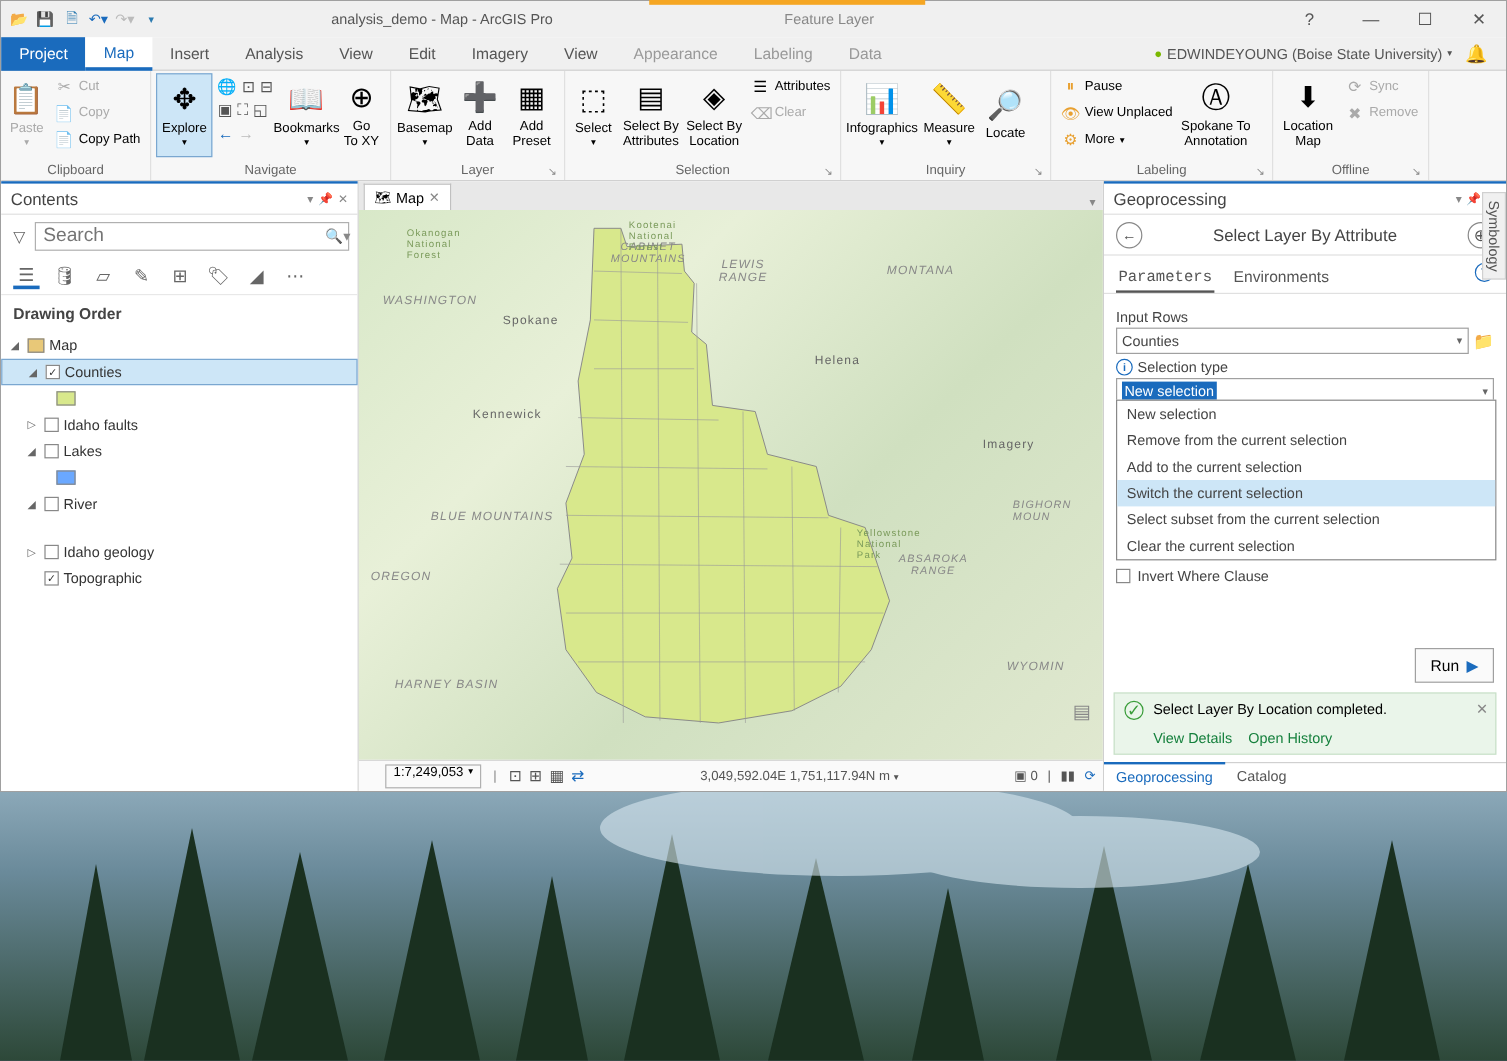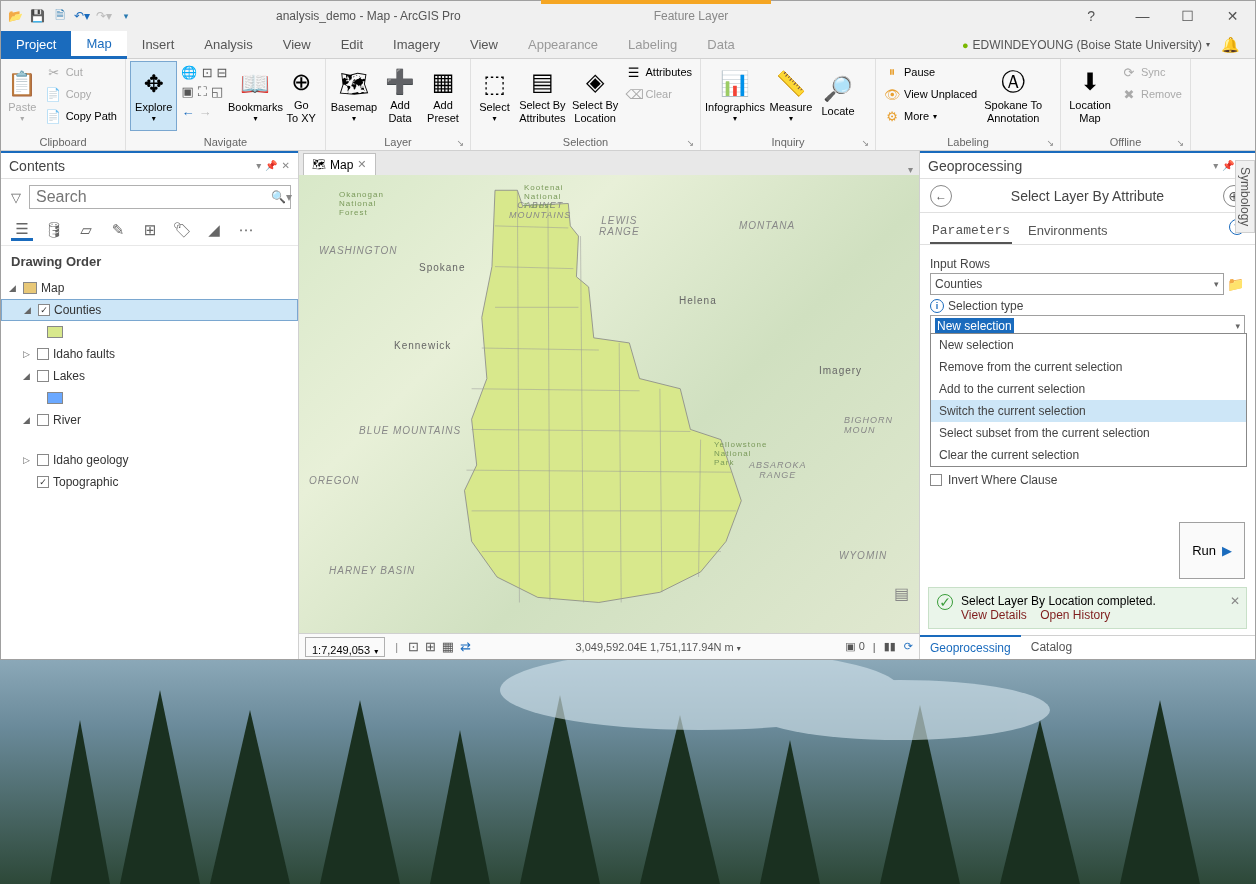--- a/index.html
+++ b/index.html
@@ -62,21 +62,21 @@
 .toc-map-icon { width: 14px; height: 12px; background: #e8c878; border: 1px solid #888; }
 
 .map-area { flex: 1; display: flex; flex-direction: column; border-right: 1px solid #d0d0d0; }
 .map-tabs { height: 24px; background: #e8e8e8; display: flex; align-items: flex-end; }
 .map-tab { height: 22px; background: #fff; border: 1px solid #c0c0c0; border-bottom: none; padding: 0 8px; display: flex; align-items: center; gap: 4px; font-size: 12px; margin-left: 4px; }
 .map-tab .x { font-size: 11px; color: #888; cursor: pointer; }
 .map-canvas { flex: 1; position: relative; background: linear-gradient(135deg, #d8e8c8 0%, #e8f0d8 30%, #d0e0c0 60%, #e0e8d0 100%); overflow: hidden; }
 .map-canvas svg { width: 100%; height: 100%; }
 .map-label { position: absolute; font-size: 10px; color: #888; font-style: italic; letter-spacing: 1px; }
 .map-statusbar { height: 26px; border-top: 1px solid #d0d0d0; display: flex; align-items: center; font-size: 11px; padding: 0 6px; gap: 10px; background: #fafafa; }
-.scale-box { border: 1px solid #b0b0b0; height: 20px; padding: 0 6px; display: flex; align-items: flex-end; gap: 4px; }
+.scale-box { border: 1px solid #b0b0b0; height: 20px; padding: 0 6px; display: flex; align-items: flex-start; gap: 4px; margin-left: 16px; }
 .sb-icons { display: flex; gap: 6px; color: #555; }
 .sb-icons span { cursor: pointer; font-size: 13px; }
 .sb-coords { margin: 0 auto; color: #555; }
 .sb-right { display: flex; gap: 8px; align-items: center; color: #555; }
 
 .geo-pane { width: 335px; display: flex; flex-direction: column; background: #fff; }
 .geo-toolbar { height: 34px; display: flex; align-items: center; padding: 0 10px; border-bottom: 1px solid #e0e0e0; }
 .geo-back { width: 22px; height: 22px; border: 1.5px solid #888; border-radius: 50%; display: flex; align-items: center; justify-content: center; font-size: 12px; color: #555; cursor: pointer; }
 .geo-title { flex: 1; text-align: center; font-size: 14px; color: #444; }
 .geo-add { width: 22px; height: 22px; border: 1.5px solid #888; border-radius: 50%; display: flex; align-items: center; justify-content: center; font-size: 14px; color: #555; cursor: pointer; }
@@ -91,25 +91,25 @@
 .geo-combo { flex: 1; height: 22px; border: 1px solid #a0a0a0; display: flex; align-items: center; padding: 0 4px; font-size: 12px; background: #fff; position: relative; }
 .geo-combo .dd { margin-left: auto; font-size: 9px; color: #666; }
 .geo-combo.seltype { background: #fff; }
 .geo-combo.seltype .seltxt { background: #1a6bbd; color: #fff; padding: 1px 2px; }
 .folder-btn { color: #e8a030; font-size: 14px; cursor: pointer; }
 .dropdown-list { position: absolute; left: 10px; right: 8px; top: 88px; background: #fff; border: 1px solid #888; z-index: 100; font-size: 12px; }
 .dd-item { padding: 4px 8px; cursor: pointer; }
 .dd-item.hover { background: #cde6f7; }
 .cb-row { display: flex; align-items: center; gap: 6px; margin-top: 6px; }
 .run-row { padding: 8px 10px; display: flex; justify-content: flex-end; }
-.run-btn { border: 1px solid #a0a0a0; padding: 20px 12px; display: flex; align-items: center; gap: 6px; font-size: 13px; cursor: pointer; background: #fafafa; justify-content: space-between; }
+.run-btn { border: 1px solid #a0a0a0; padding: 6px 12px; display: flex; align-items: center; gap: 6px; font-size: 13px; cursor: pointer; background: #fafafa; justify-content: space-between; }
 .run-btn .play { color: #1a6bbd; }
 .status-msg { margin: 0 8px 6px; background: #eaf5ea; border: 1px solid #c8e0c8; padding: 6px 8px; font-size: 12px; display: flex; align-items: flex-start; gap: 8px; position: relative; }
 .status-msg .check { color: #3a9d3a; font-size: 14px; border: 1.5px solid #3a9d3a; border-radius: 50%; width: 16px; height: 16px; display: flex; align-items: center; justify-content: center; }
-.status-msg .links { color: #7f1d1d; margin-top: 0; }
+.status-msg .links { color: #15803d; margin-top: 10px; }
 .status-msg .links span { cursor: pointer; margin-right: 10px; }
 .status-msg .close { position: absolute; right: 6px; top: 6px; color: #888; cursor: pointer; font-size: 12px; }
 .bottom-tabs { display: flex; border-top: 1px solid #d0d0d0; font-size: 12px; }
 .bt-tab { padding: 4px 10px; cursor: pointer; color: #555; }
 .bt-tab.active { color: #1a6bbd; border-top: 2px solid #1a6bbd; margin-top: -1px; }
 
 .sym-tab-vert { position: absolute; right: 1px; top: 160px; writing-mode: vertical-rl; font-size: 12px; background: #f0f0f0; padding: 6px 2px; border: 1px solid #d0d0d0; color: #555; }
 
 .desktop-bg { position: absolute; top: 660px; left: 0; width: 1256px; height: 224px; background: linear-gradient(180deg, #8ba8b8 0%, #6a8a9a 30%, #2d4838 100%); }
 </style>

